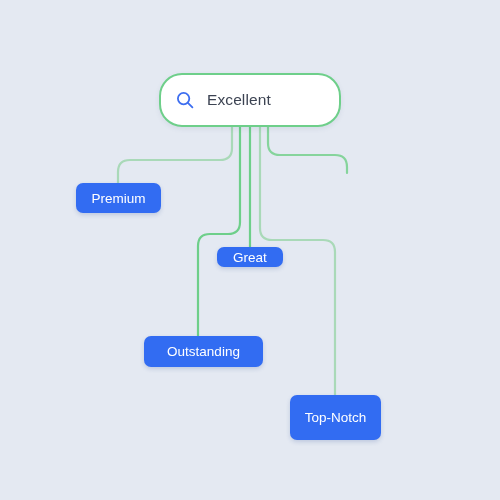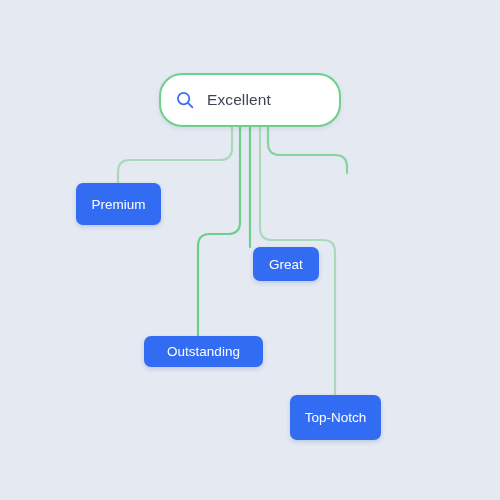--- a/index.html
+++ b/index.html
@@ -66,23 +66,23 @@
     color: #ffffff;
     border-radius: 7px;
     font-size: 13.5px;
     display: flex;
     align-items: center;
     justify-content: center;
     white-space: nowrap;
     box-shadow: 0 2px 4px rgba(60,90,160,0.22);
     z-index: 4;
   }
-  .node-premium    { left: 76px;  top: 183px; width: 85px;  height: 42px; }
+  .node-premium    { left: 76px;  top: 183px; width: 85px;  height: 30px; }
   .node-marvelous  { left: 301px; top: 173px; width: 93px;  height: 31px; }
-  .node-great      { left: 217px; top: 247px; width: 66px;  height: 34px; margin-left: 36px; }
+  .node-great      { left: 217px; top: 247px; width: 66px;  height: 20px; }
   .node-outstanding{ left: 144px; top: 336px; width: 119px; height: 31px; }
   .node-topnotch   { left: 290px; top: 395px; width: 91px;  height: 45px; }
 </style>
 </head>
 <body>
 
 <div id="canvas">
 
   <svg id="edges" viewBox="0 0 500 500">
     <g fill="none" stroke-width="2.2" stroke-linecap="round">

